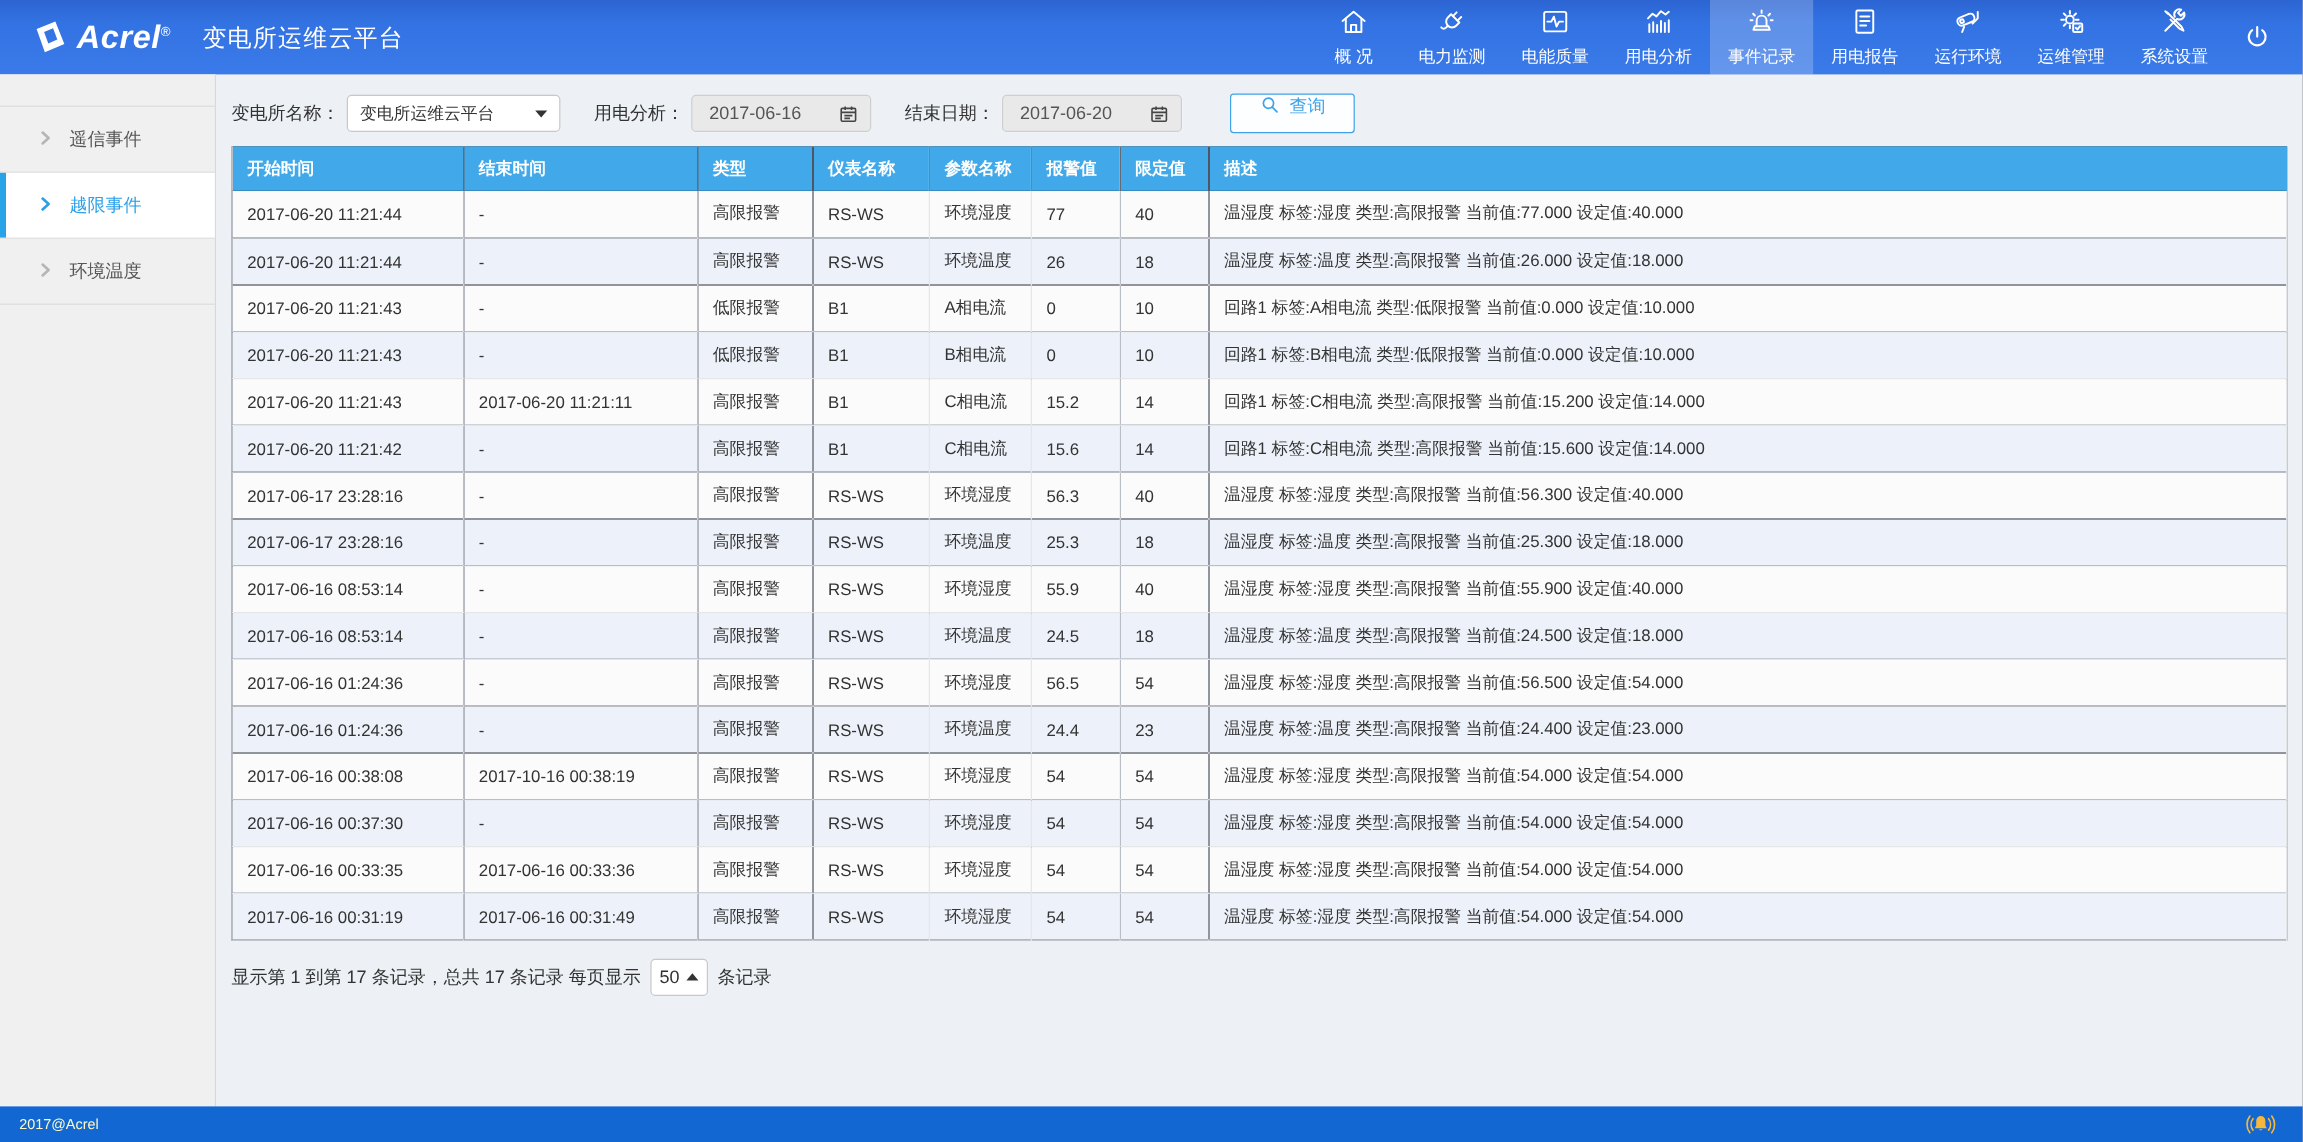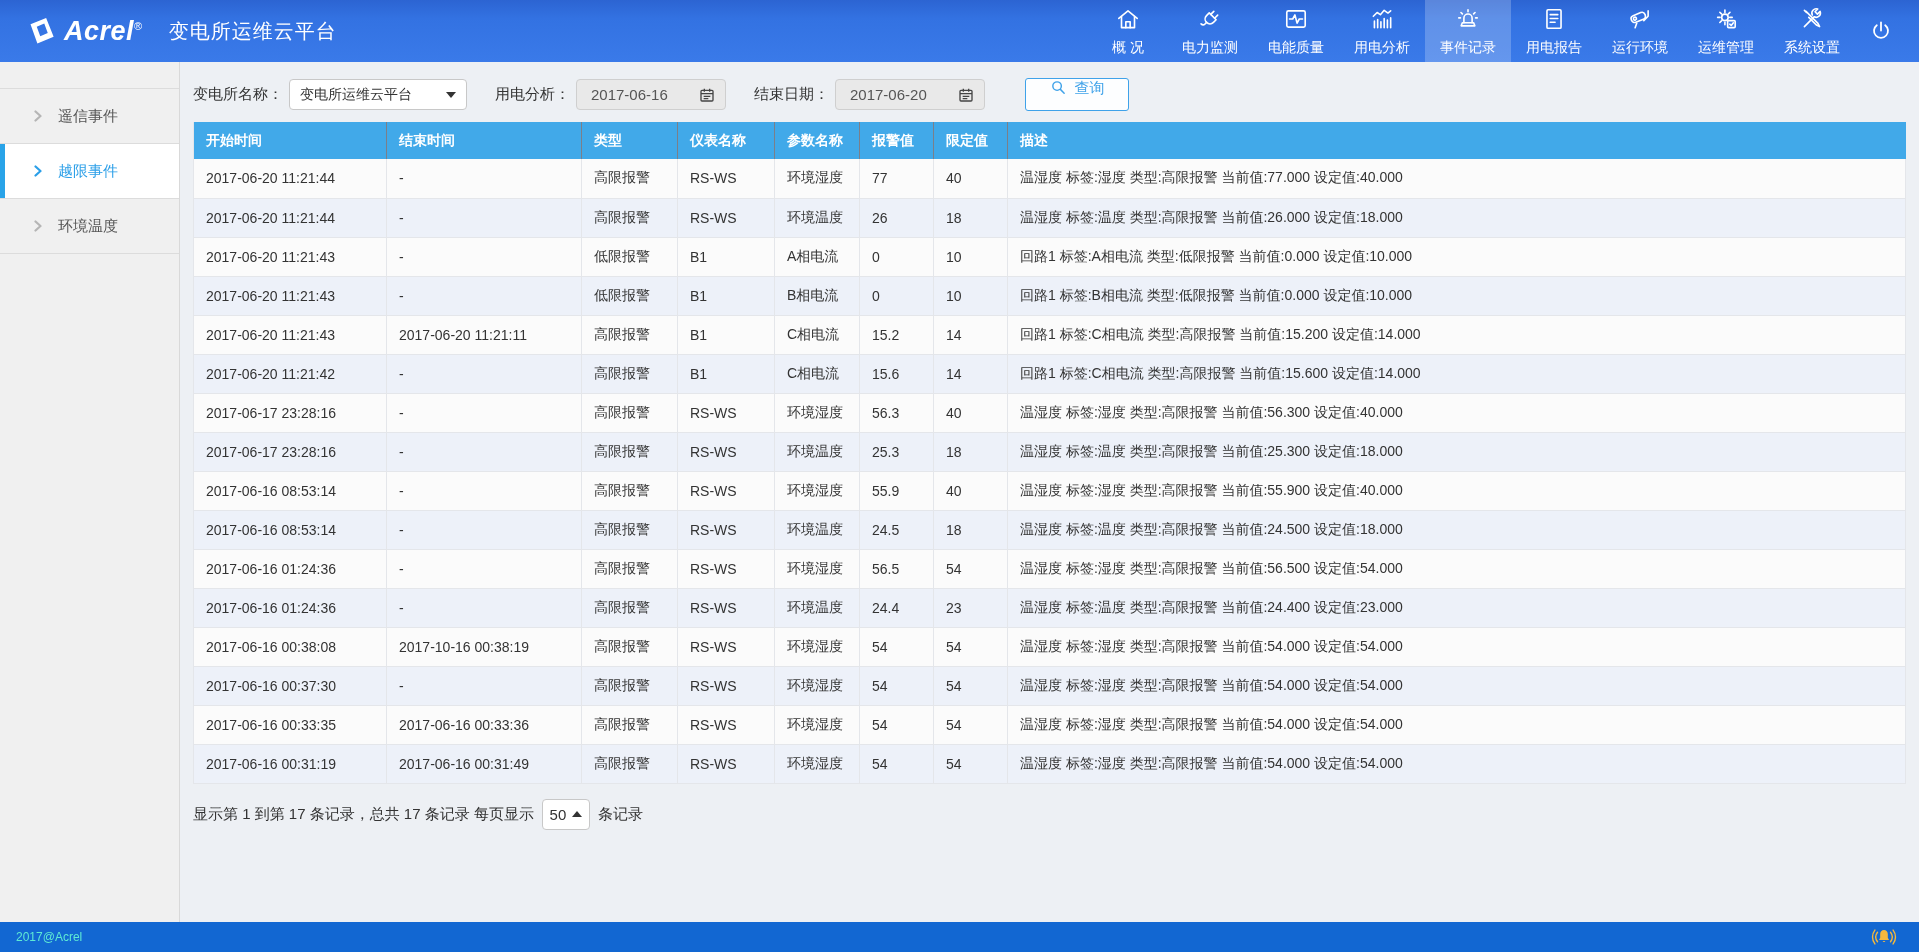--- a/index.html
+++ b/index.html
@@ -104,21 +104,21 @@
     display:flex; align-items:center; justify-content:center; gap:6px; margin:0 8px; cursor:pointer;
   }
   .page-size-box .caret-up {
     width:0; height:0;
     border-left:5px solid transparent; border-right:5px solid transparent; border-bottom:6px solid #333;
   }
 
   
   footer {
     position:absolute; left:0; bottom:0; width:100%; height:30px; background:#1267d2;
-    color:#5eead4; display:flex; align-items:center; padding:0 22px 0 16px; font-size:12px;
+    color:#fef9c3; display:flex; align-items:center; padding:0 22px 0 16px; font-size:12px;
   }
   .bell-wrap { margin-left:auto; display:flex; align-items:center; cursor:pointer; }
   .bell-wrap svg { width:26px; height:22px; }
 </style>
 </head>
 <body>
 
 <header>
   <div class="logo-area">
     <svg class="logo-mark" viewBox="0 0 24 24">

